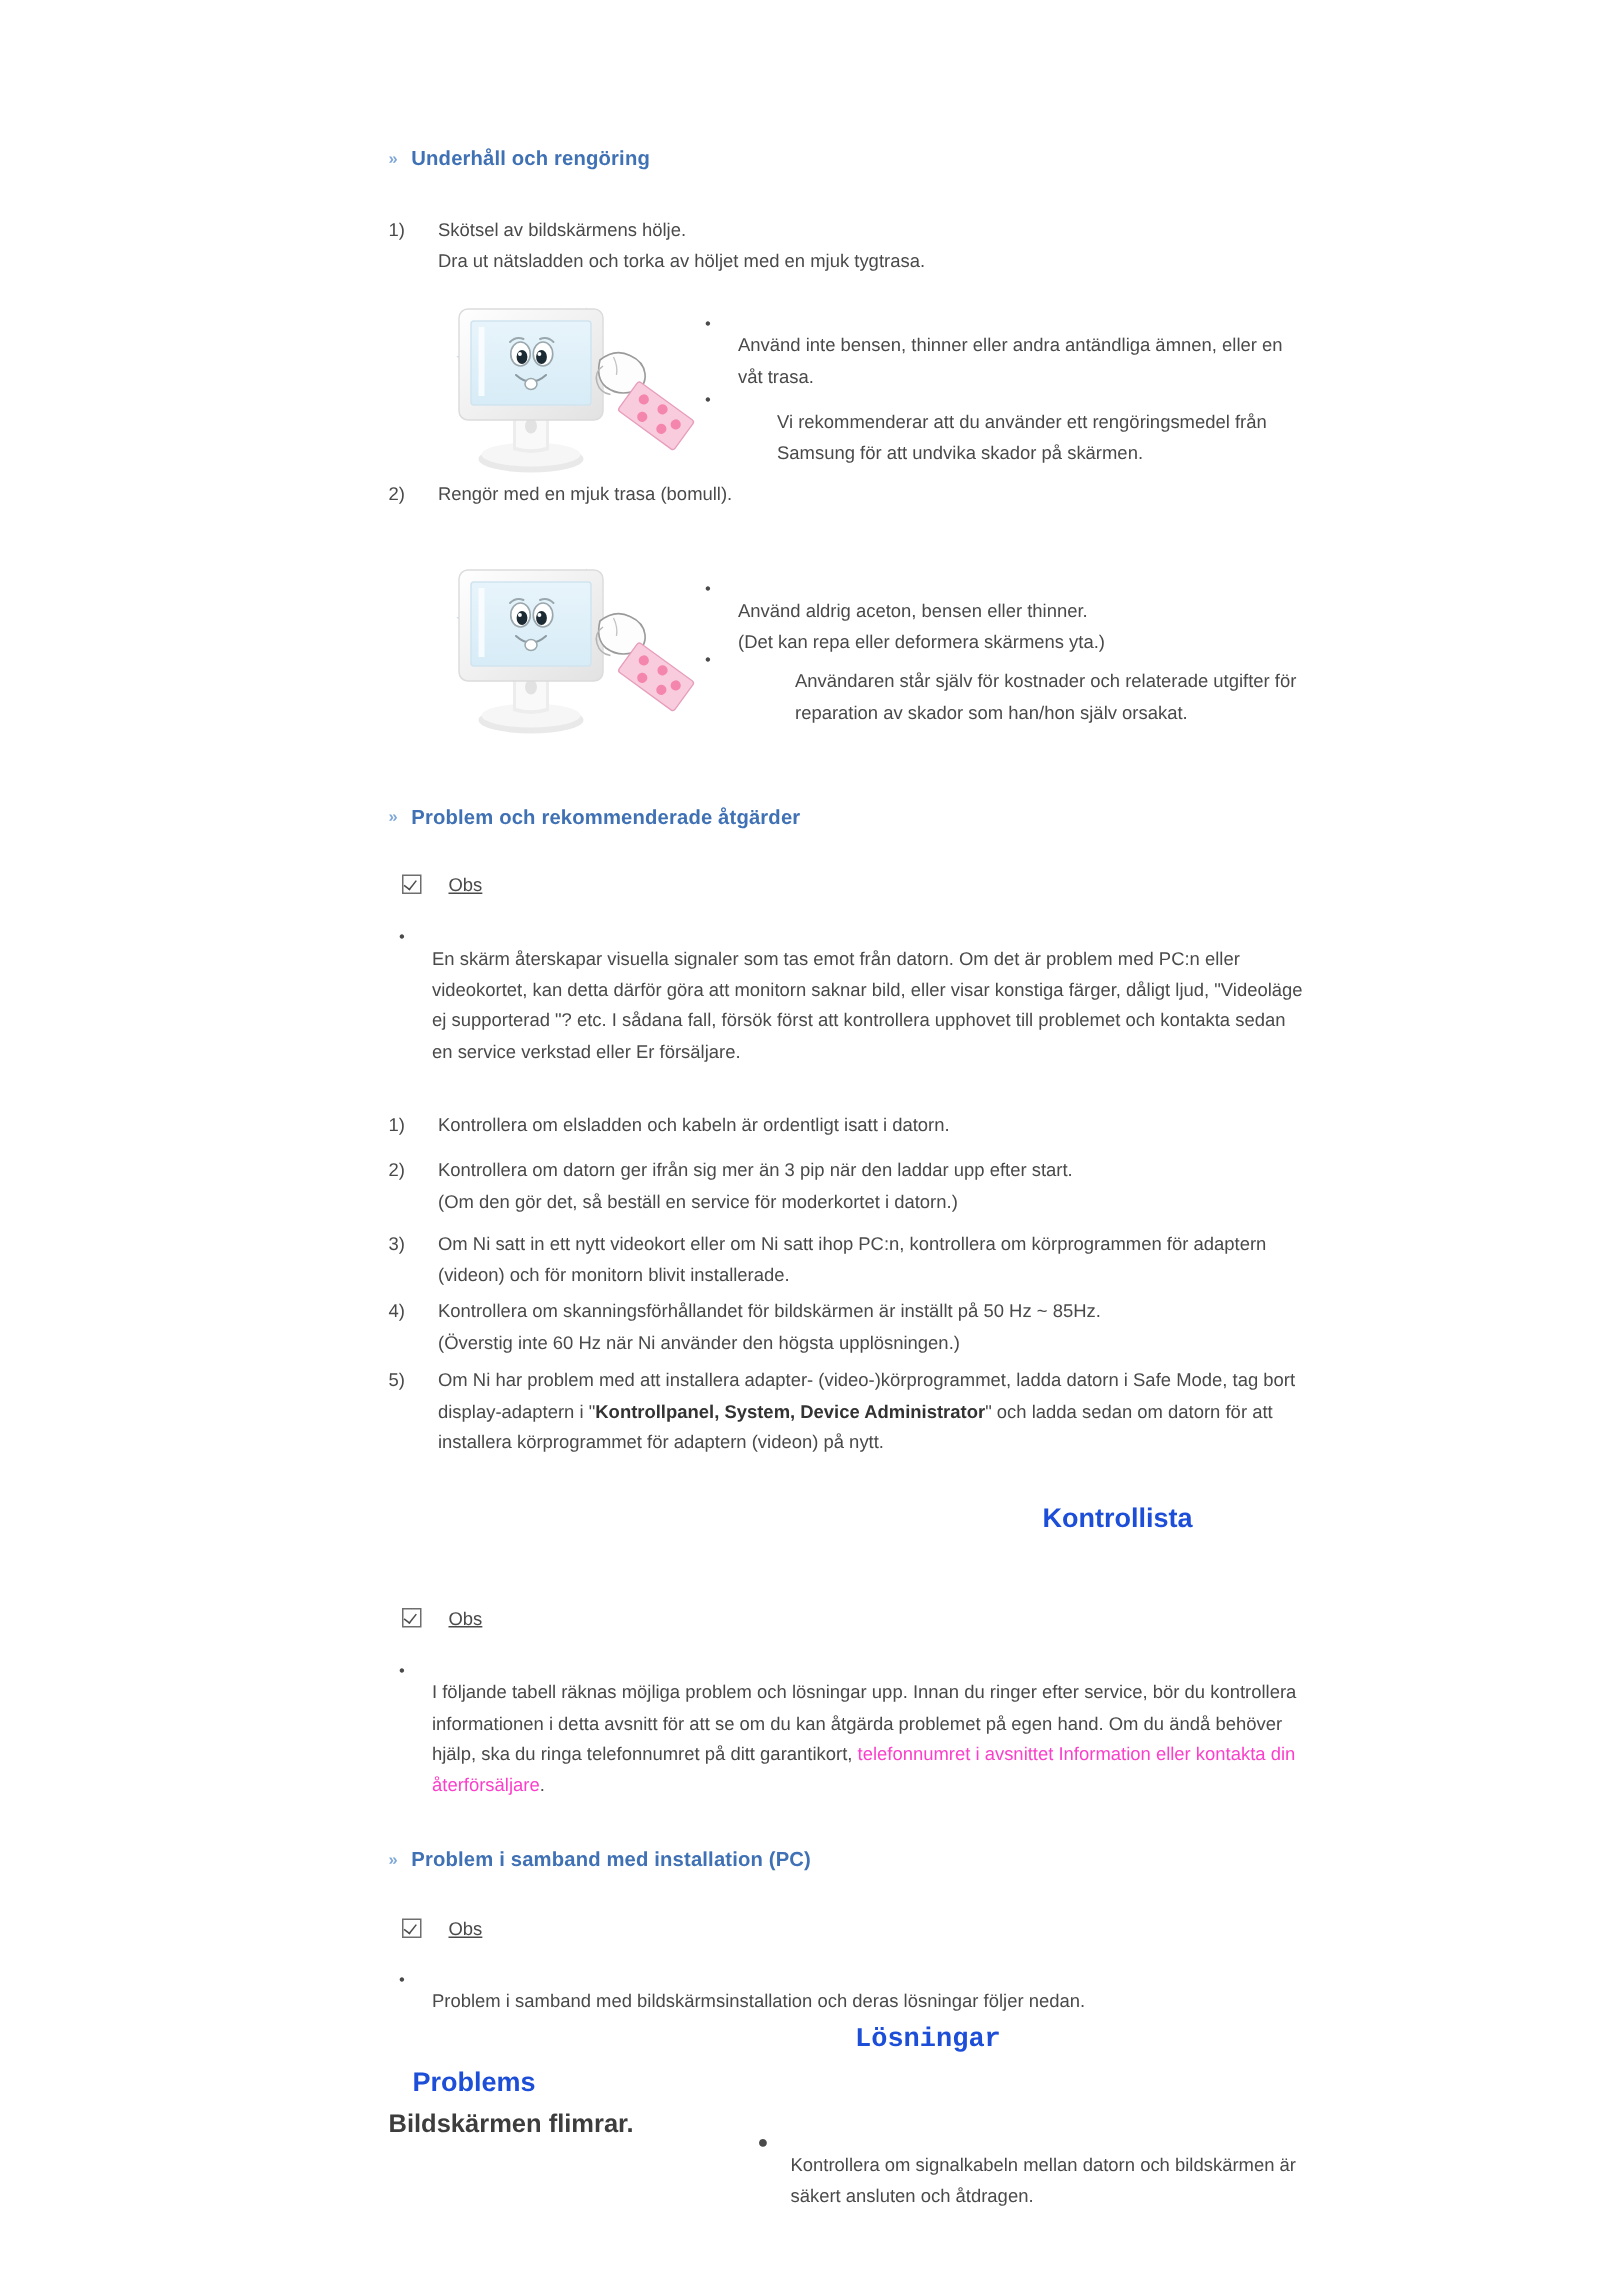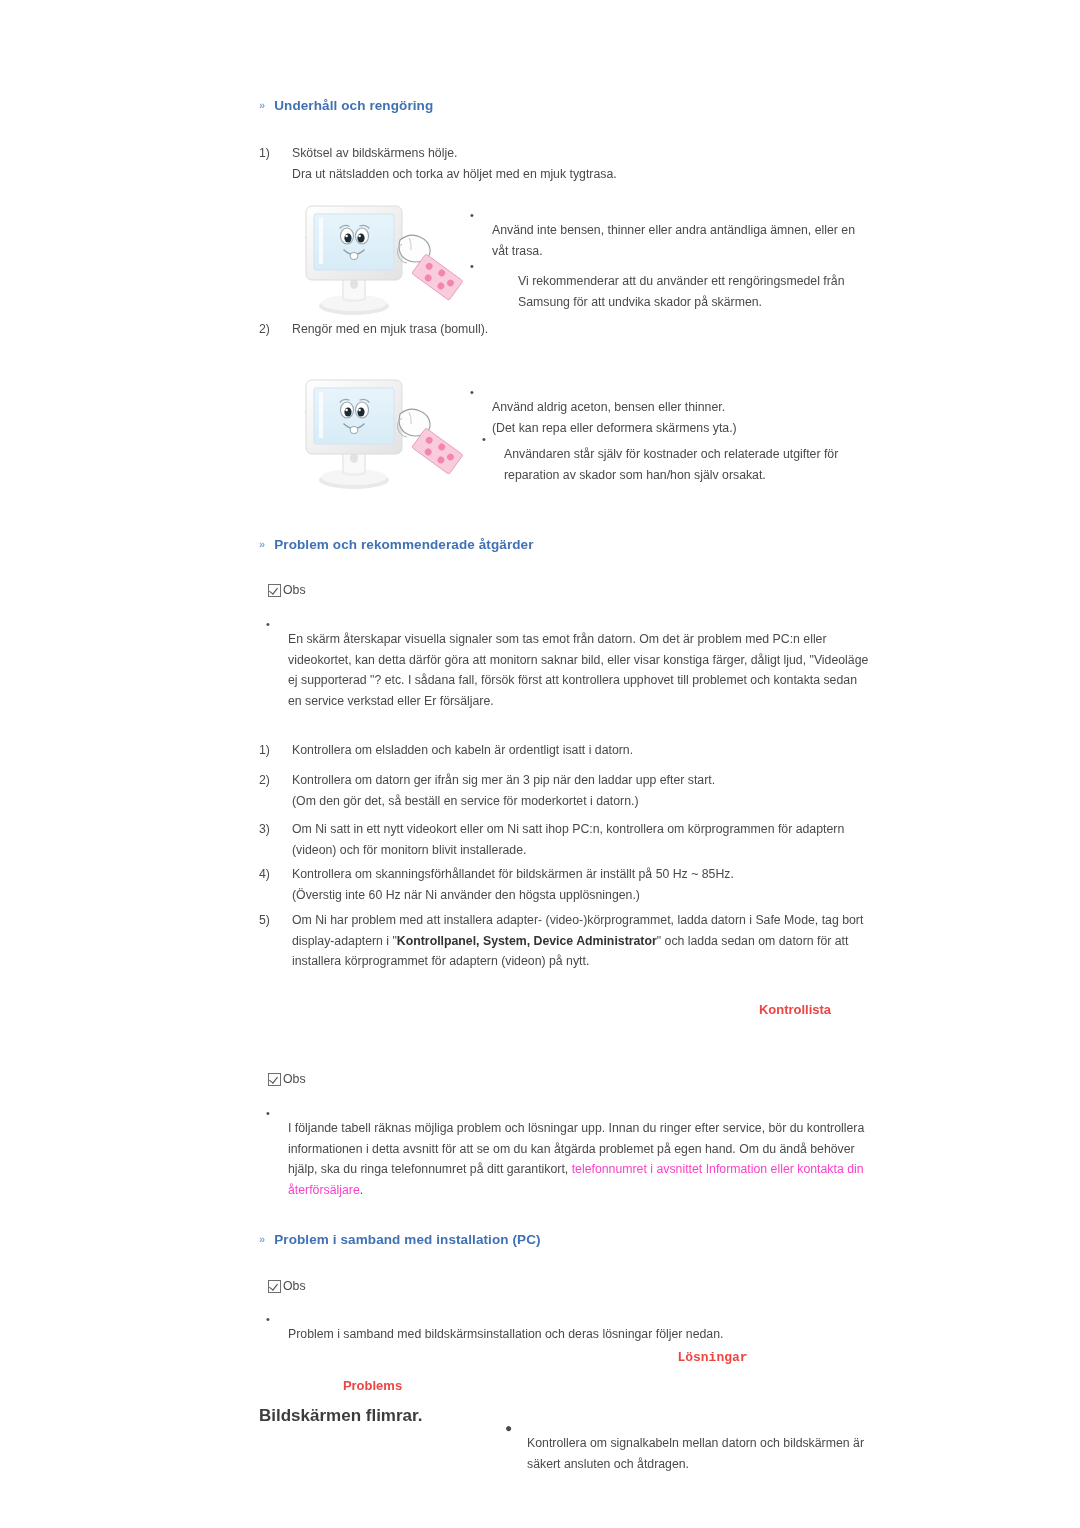--- a/index.html
+++ b/index.html
@@ -76,24 +76,25 @@
     line-height: 20.5px;
   }
   .bullet-item .dot.small::before { content: "\2022"; font-size: 11px; }
   .bullet-item .btext { flex: 1 1 auto; margin-top: 15px; }
   .bullet-item .btext div { white-space: nowrap; }
 
   
   .obs {
     position: absolute;
     display: flex;
-    align-items: flex-end;
-    gap: 2px;
+    align-items: flex-start;
+    gap: 18px;
     font-size: 12.3px;
     color: #4a4a4a;
+    text-decoration: underline;
   }
   .obs-box {
     width: 11px;
     height: 11px;
     border: 1px solid #6e6e6e;
     position: relative;
     display: inline-block;
     background: #fdfdfd;
     flex: 0 0 11px;
   }
@@ -113,24 +114,24 @@
   .illus {
     position: absolute;
     width: 175px;
     height: 128px;
   }
   .illus svg { display: block; }
 
   
   .center-label {
     position: absolute;
-    font-size: 13px;
+    font-size: 18px;
     font-weight: bold;
-    color: #ef4444;
-    text-align: center;
+    color: #1d4ed8;
+    text-align: left;
     white-space: nowrap;
   }
   .bold-left {
     position: absolute;
     font-size: 17px;
     font-weight: bold;
     color: #3d3d3d;
     white-space: nowrap;
   }
   .inline-bold { font-weight: bold; color: #333; }
@@ -294,21 +295,21 @@
     </svg>
   </div>
 
   <div class="bullet-item" style="left:470px; top:382px; width:410px;">
     <span class="dot small"></span>
     <span class="btext">
       <div>Använd aldrig aceton, bensen eller thinner.</div>
       <div>(Det kan repa eller deformera skärmens yta.)</div>
     </span>
   </div>
-  <div class="bullet-item" style="left:482px; top:429px; width:410px;">
+  <div class="bullet-item" style="left:470px; top:429px; width:410px;gap:38px;">
     <span class="dot small"></span>
     <span class="btext">
       <div>Användaren står själv för kostnader och relaterade utgifter för</div>
       <div>reparation av skador som han/hon själv orsakat.</div>
     </span>
   </div>
 
   <div class="section-heading" style="left:259px; top:537px;">
     <span class="sh-arrow">»</span>
     <span>Problem och rekommenderade åtgärder</span>

